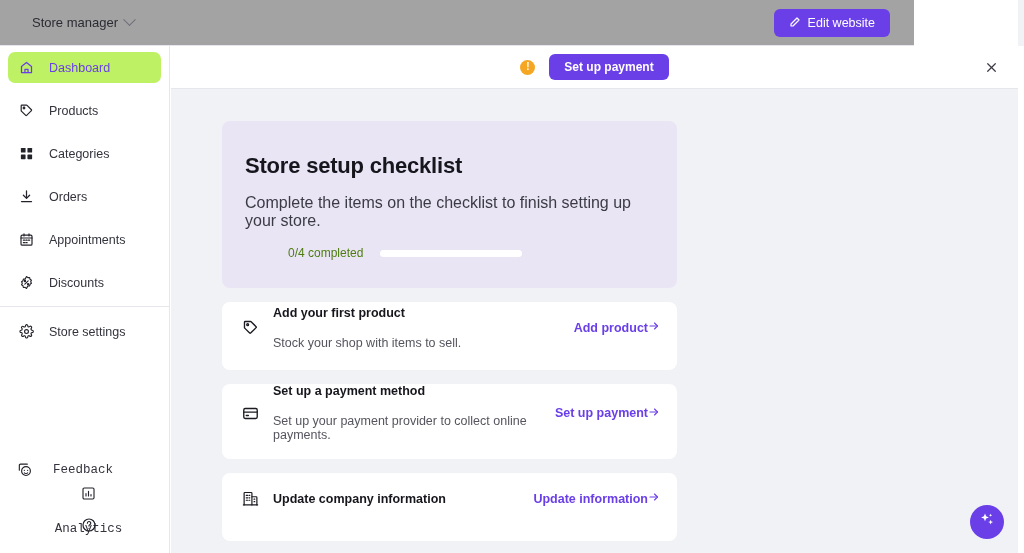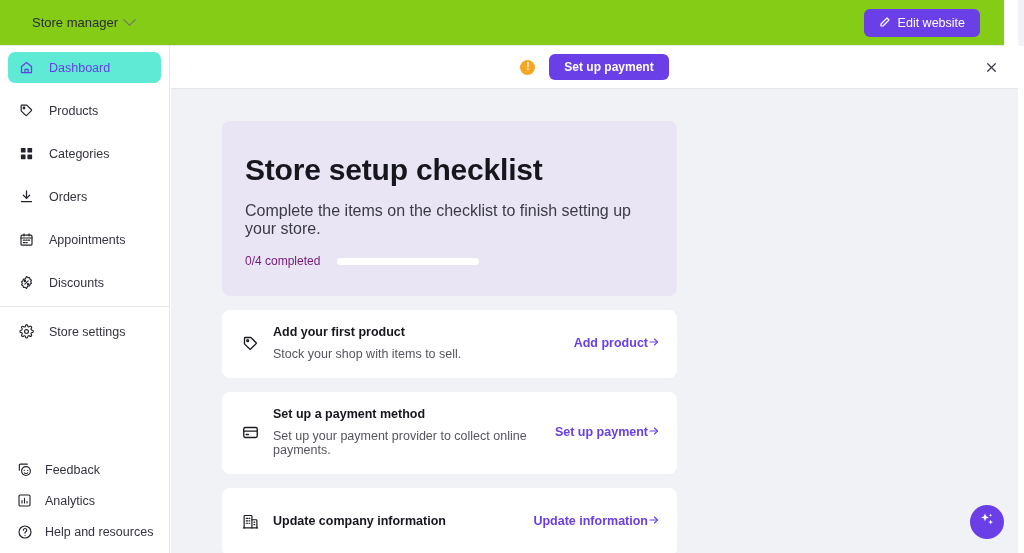--- a/index.html
+++ b/index.html
@@ -6,22 +6,22 @@
   html, body {
     width: 1024px; height: 553px;
     font-family: "Liberation Sans", sans-serif;
     background: #ffffff;
     overflow: hidden;
   }
 
   
   #topbar {
     position: absolute; top: 0; left: 0;
-    width: 1004px; height: 46px;
-    background: #84cc16;
+    width: 914px; height: 46px;
+    background: #a3a3a3;
     border-bottom: 1px solid #e6e6ec;
     display: flex; align-items: center;
   }
   #store-switcher {
     display: flex; align-items: center; gap: 7px;
     margin-left: 32px;
     cursor: pointer;
     font-size: 13px; color: #2b2b33;
   }
   #store-switcher .caret {
@@ -50,33 +50,33 @@
   }
   .nav-item {
     display: flex; align-items: center; gap: 14px;
     height: 31px; margin: 0 8px;
     padding-left: 10px;
     border-radius: 7px;
     font-size: 12.5px; color: #33333d;
     cursor: pointer;
   }
   .nav-item + .nav-item { margin-top: 12px; }
-  .nav-item.active { background: #5eead4; color: #6A3FE8; }
+  .nav-item.active { background: #bef264; color: #6A3FE8; }
   .nav-item .ico { width: 17px; height: 17px; display: flex; align-items: center; justify-content: center; flex: 0 0 17px; }
   .nav-item .ico svg { display: block; }
   #nav-top { padding-top: 6px; }
   #nav-divider {
     height: 1px; background: #e6e6ec;
     margin: 8px 0 9px 0;
   }
   #nav-bottom {
     position: absolute; bottom: 6px; left: 0; right: 0;
   }
-  #nav-bottom .nav-item { gap: 12px; padding-left: 8px; height: 31px; }
-  #nav-bottom .nav-item + .nav-item { margin-top: 0px; }
+  #nav-bottom .nav-item { gap: 20px; padding-left: 8px; height: 31px; font-family: Liberation Mono, monospace; }
+  #nav-bottom .nav-item + .nav-item { margin-top: 0px; flex-direction: column; }
 
   
   #main {
     position: absolute; top: 46px; left: 171px;
     width: 847px; height: 507px;
     background: #f1f2f6;
     overflow: hidden;
   }
   #banner {
     position: relative;
@@ -110,54 +110,54 @@
 
   #content { padding: 32px 0 0 51px; }
   #checklist-wrap { width: 455px; }
 
   #checklist-header {
     background: #eae5f5;
     border-radius: 8px;
     padding: 32px 23px 28px 23px;
   }
   #checklist-title {
-    font-size: 30px; font-weight: bold; color: #16161d;
+    font-size: 22px; font-weight: bold; color: #16161d;
     letter-spacing: -0.2px;
   }
   #checklist-sub {
     margin-top: 15px; font-size: 16px; color: #3b3b45;
   }
   #progress-row {
     margin-top: 16px;
     display: flex; align-items: center; gap: 17px;
   }
-  #progress-label { font-size: 12px; color: #701a75; }
+  #progress-label { font-size: 12px; color: #4d7c0f; margin-left: 43px; }
   #progress-track {
     width: 142px; height: 7px; border-radius: 4px;
     background: #ffffff; overflow: hidden;
   }
   #progress-fill { height: 100%; background: #6A3FE8; border-radius: 4px; }
 
   .task-card {
     margin-top: 14px;
     background: #ffffff;
     border-radius: 8px;
-    padding: 15px 17px 17px 19px;
+    padding: 0 17px 17px 19px;
     display: flex; align-items: center;
     min-height: 68px;
     cursor: pointer;
   }
   .task-icon {
     width: 18px; flex: 0 0 18px; margin-right: 14px;
     display: flex; align-items: center; justify-content: center;
     color: #1b1b22;
   }
   .task-body { flex: 1 1 auto; }
   .task-title { font-size: 12.5px; font-weight: bold; color: #16161d; }
-  .task-desc { margin-top: 8px; font-size: 12.5px; color: #55555f; }
+  .task-desc { margin-top: 16px; font-size: 12.5px; color: #55555f; }
   .task-action {
     flex: 0 0 auto; margin-left: 12px;
     font-size: 12.5px; font-weight: bold; color: #6A3FE8;
     display: flex; align-items: center; 
     white-space: nowrap; cursor: pointer;
   }
 
   
   #ai-fab {
     position: absolute; right: 20px; bottom: 14px;

